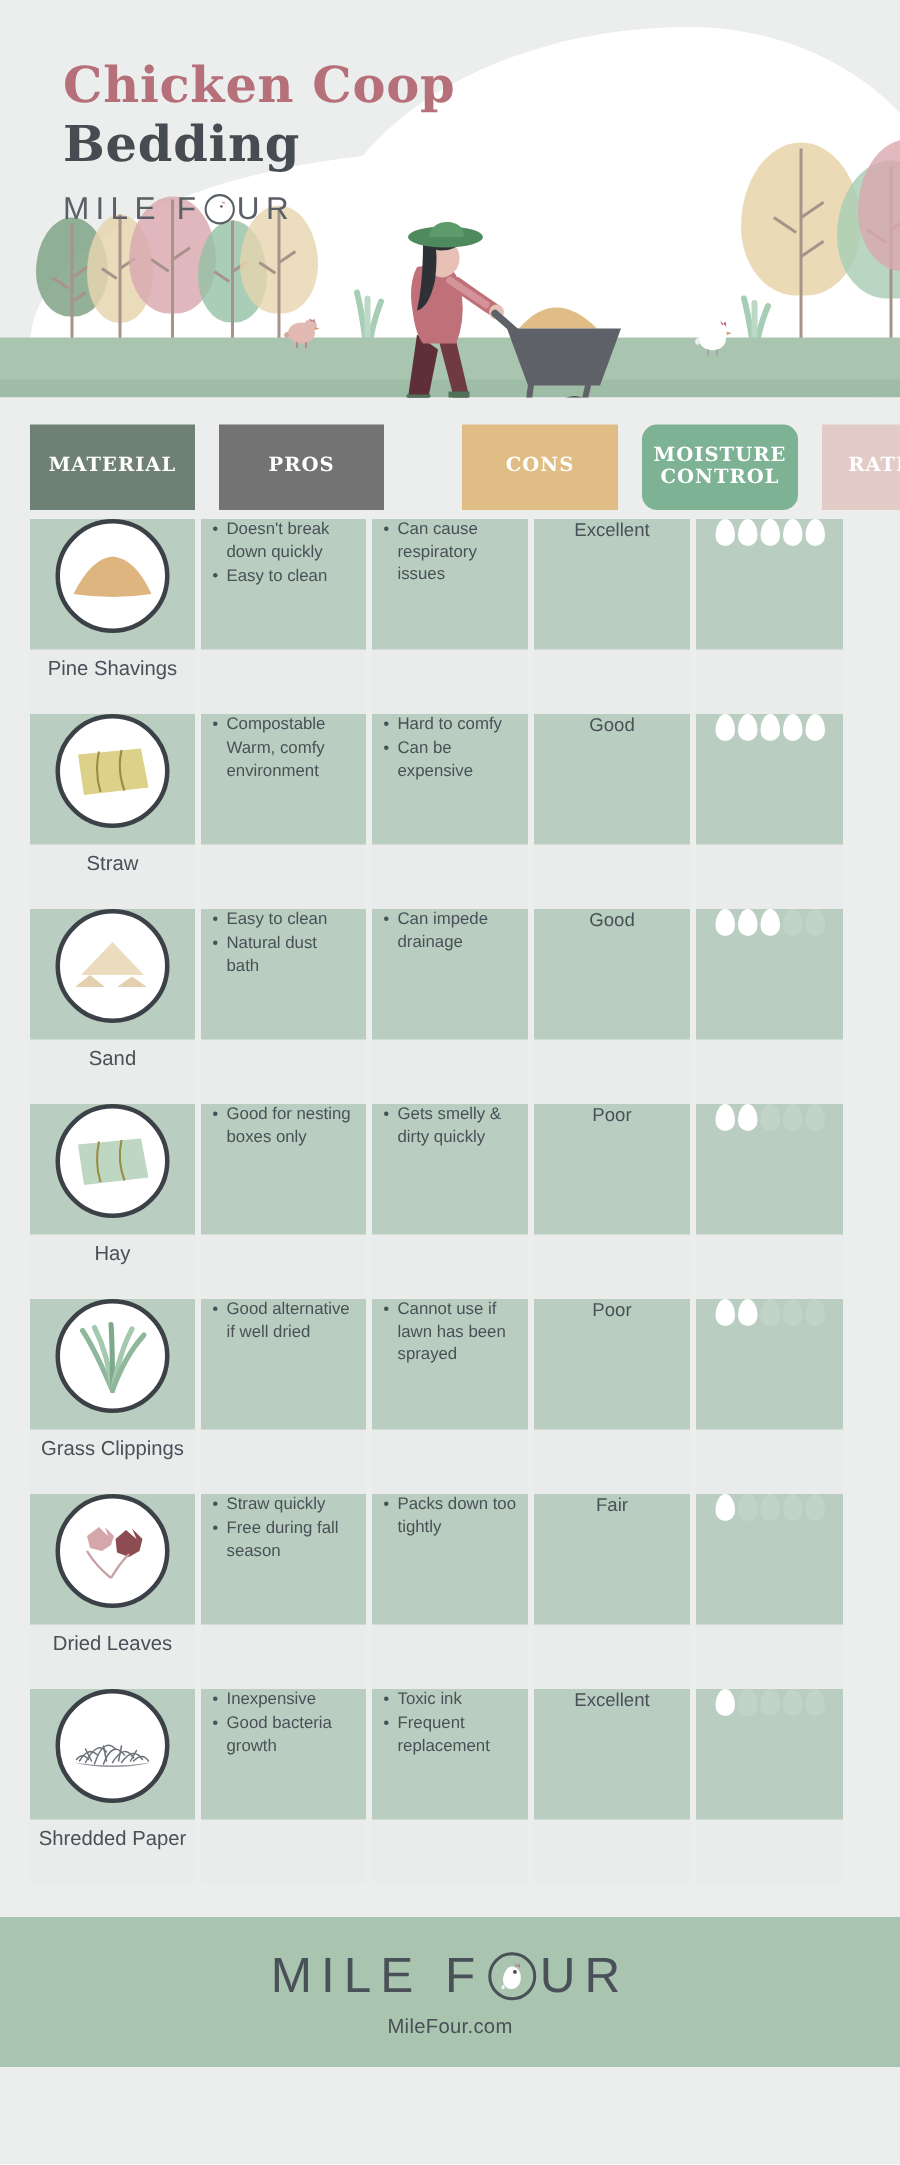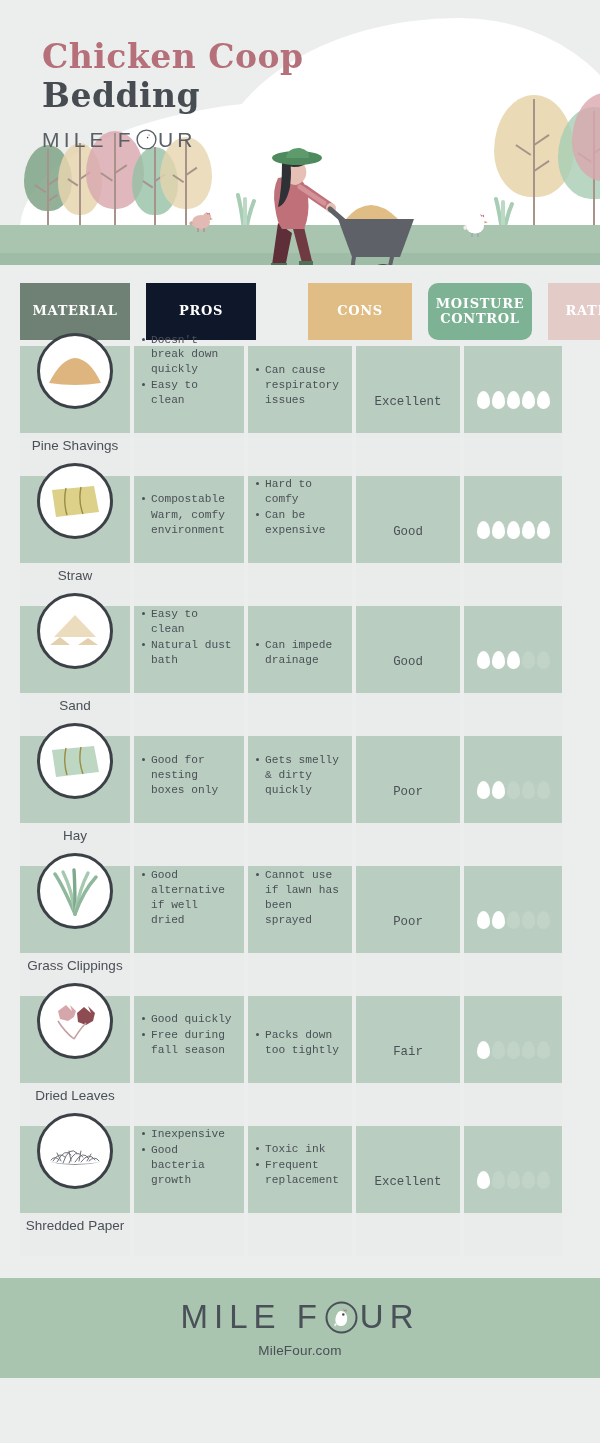--- a/index.html
+++ b/index.html
@@ -154,23 +154,22 @@
     left: 0; right: 0;
     top: 0;
     height: 87px;
     background: #b9cec0;
   }
   .cell-inner {
     position: relative;
     z-index: 3;
     height: 63px;
     display: flex;
-    align-items: flex-end;
+    align-items: flex-start;
     padding: 0 8px;
-    font-family: Liberation Mono, monospace;
   }
 
   
   .mat-cell .cell-inner { justify-content: center; padding: 0; }
   .mat-circle {
     width: 76px; height: 76px;
     border-radius: 50%;
     background: #ffffff;
     border: 3px solid #3c4148;
     display: flex;
@@ -396,21 +395,21 @@
         </span>
         <span>UR</span>
       </div>
     </div>
   </div>
 
   <div class="table-wrap">
 
     <div class="t-head">
       <div class="th c0" style="background:#6f8074;">MATERIAL</div>
-      <div class="th c1" style="background:#0f172a;text-align:center;">PROS</div>
+      <div class="th c1" style="background:#737373;text-align:center;">PROS</div>
       <div class="th c2" style="background:#e0bd84;margin-left:36px;">CONS</div>
       <div class="th c3" style="background:#7db295;flex-direction:column;border-radius:10px;">
         <span>MOISTURE</span>
         <span>CONTROL</span>
       </div>
       <div class="th c4" style="background:#e3cbc8;">RATING</div>
     </div>
 
     <div class="t-body" id="table-body">
         <div class="row">
@@ -664,21 +663,21 @@
                   <path d="M28 42 Q34 32 40 26" stroke="#c8a0a4" stroke-width="1.6" fill="none"></path>
                 </svg>
               </div>
             </div>
             <div class="mat-label">Dried Leaves</div>
           </div>
           <div class="cell c1">
             <div class="band"></div>
             <div class="cell-inner">
               <ul class="bullets">
-                <li>Good quickly</li>
+                <li>Straw quickly</li>
                 <li>Free during fall season</li>
               </ul>
             </div>
           </div>
           <div class="cell c2">
             <div class="band"></div>
             <div class="cell-inner">
               <ul class="bullets">
                 <li>Packs down too tightly</li>
               </ul>

